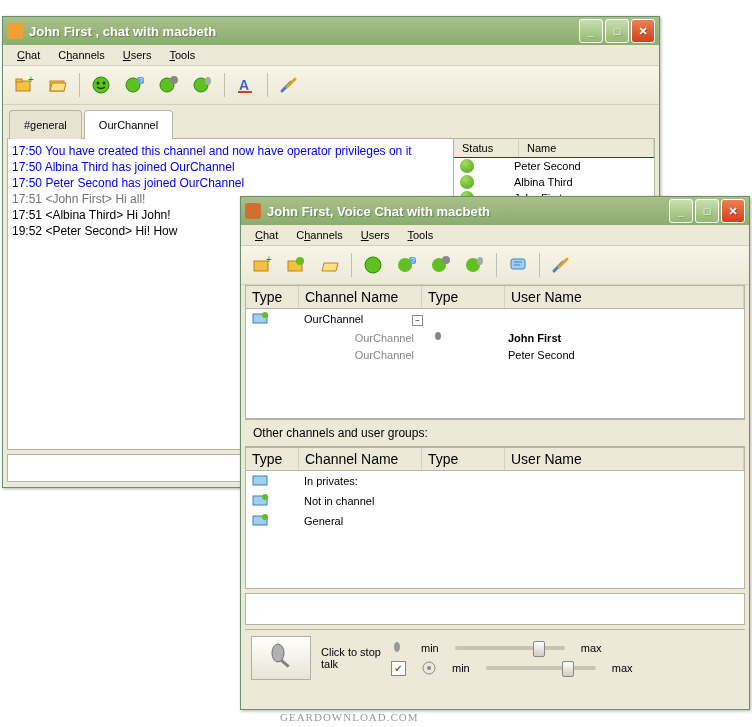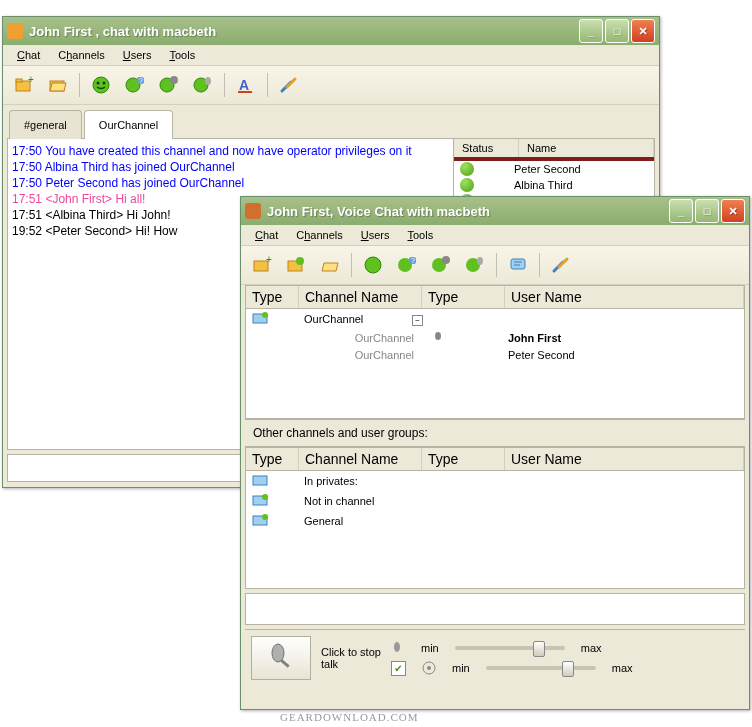--- a/index.html
+++ b/index.html
@@ -17,23 +17,23 @@
 .tb-btn{width:28px;height:28px;border:1px solid transparent;border-radius:2px;display:flex;align-items:center;justify-content:center;cursor:pointer}
 .tb-sep{width:1px;height:24px;background:#c0bfb0;margin:0 2px}
 .ico{width:20px;height:20px;display:block}
 .tabs{display:flex;padding:0 6px;margin-top:4px;background:#ece9d8}
 .tab{padding:8px 14px;background:#e8e4d4;border:1px solid #b8b4a4;border-bottom:none;border-radius:4px 4px 0 0;cursor:pointer;margin-right:2px;font-size:11px;position:relative;top:1px}
 .tab.active{background:#fff;z-index:2}
 .content{background:#fff;border:1px solid #b8b4a4;margin:0 4px 4px 4px;display:flex}
 .chat-log{flex:1;padding:4px;font-size:12px;line-height:16px;font-family:Verdana,sans-serif}
 .log-line{white-space:pre-wrap}
 .blue{color:#0000ff}
-.green{color:#ec4899}
+.green{color:#737373}
 .userlist{width:200px;border-left:1px solid #b8b4a4}
-.ul-head{display:flex;background:#ece9d8;border-bottom:4px solid #7f1d1d}
+.ul-head{display:flex;background:#ece9d8;border-bottom:1px solid #7f1d1d}
 .ul-hcol{padding:3px 8px;border-right:1px solid #d4d0c0}
 .ul-row{display:flex;align-items:center;padding:1px 6px}
 .smile{width:14px;height:14px;background:radial-gradient(circle at 35% 30%,#9fe060,#4fa010);border-radius:50%;margin-right:6px;flex-shrink:0}
 .input-area{background:#fff;border:1px solid #b8b4a4;margin:0 4px 4px 4px;height:26px}
 .w2-body{background:#fff;border:1px solid #b8b4a4;margin:0 4px;padding:0}
 .grid-head{display:flex;background:#ece9d8;border-bottom:1px solid #b8b4a4}
 .gh{padding:3px 6px;border-right:1px solid #d4d0c0;font-size:14px}
 .grid-row{display:flex;align-items:center;padding:1px 0;font-size:11px}
 .gc{padding:1px 6px}
 .gray{color:#888}

